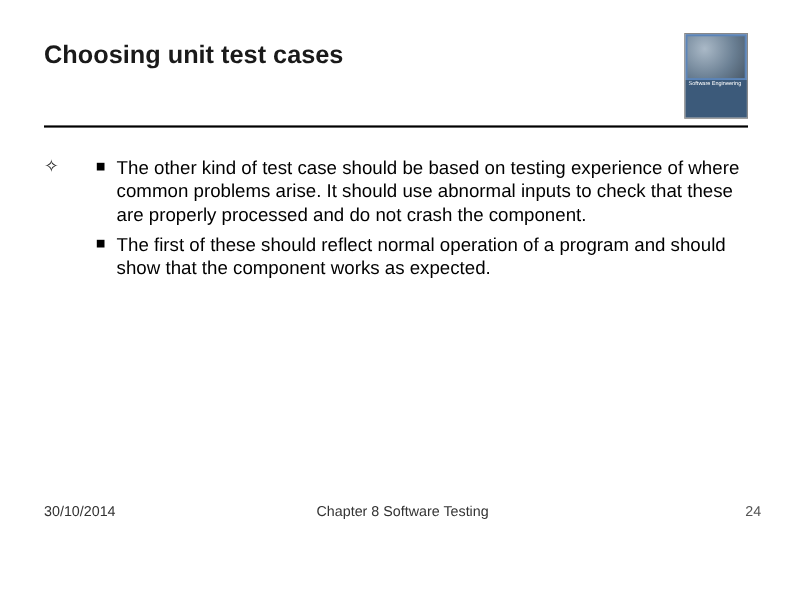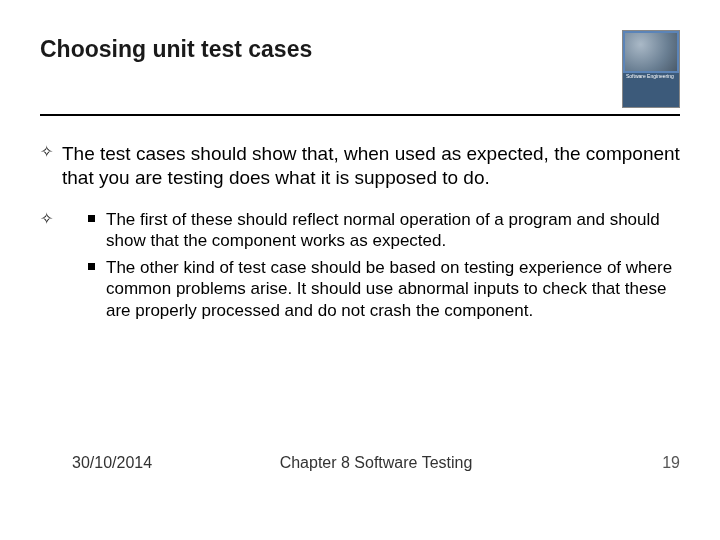--- a/index.html
+++ b/index.html
@@ -98,27 +98,26 @@
     left: 0;
     top: 6px;
     width: 7px;
     height: 7px;
     background: #000;
   }
   .footer {
     position: absolute;
     bottom: 18px;
     left: 40px;
-    right: 40px;
+    right: 28px;
     display: flex;
     justify-content: space-between;
     align-items: baseline;
-    font-size: 16px;
+    font-size: 13px;
     color: #333;
-    margin-left: 32px;
   }
   .footer .center {
     position: absolute;
     left: 0; right: 0;
     text-align: center;
   }
   .footer .right {
     color: #555;
   }
 </style>
@@ -132,34 +131,31 @@
     <div class="book-cover">
       <div class="book-label">Software Engineering</div>
     </div>
   </div>
 
   <hr class="rule">
 
   <div class="content">
     <ul class="bullets1">
       <li>
-        <span>The test cases should show that, when used as expected, the component that you are testing does what it is supposed to do.</span>
-      </li>
-      <li>
         <ul class="bullets2">
           <li>
-            <span>The first of these should reflect normal operation of a program and should show that the component works as expected.</span>
+            <span>The other kind of test case should be based on testing experience of where common problems arise. It should use abnormal inputs to check that these are properly processed and do not crash the component.</span>
           </li>
           <li>
-            <span>The other kind of test case should be based on testing experience of where common problems arise. It should use abnormal inputs to check that these are properly processed and do not crash the component.</span>
+            <span>The first of these should reflect normal operation of a program and should show that the component works as expected.</span>
           </li>
         </ul>
       </li>
     </ul>
   </div>
 
   <div class="footer">
     <span class="left">30/10/2014</span>
     <span class="center">Chapter 8 Software Testing</span>
-    <span class="right">19</span>
+    <span class="right">24</span>
   </div>
 
 </div>
 
 </body></html>

